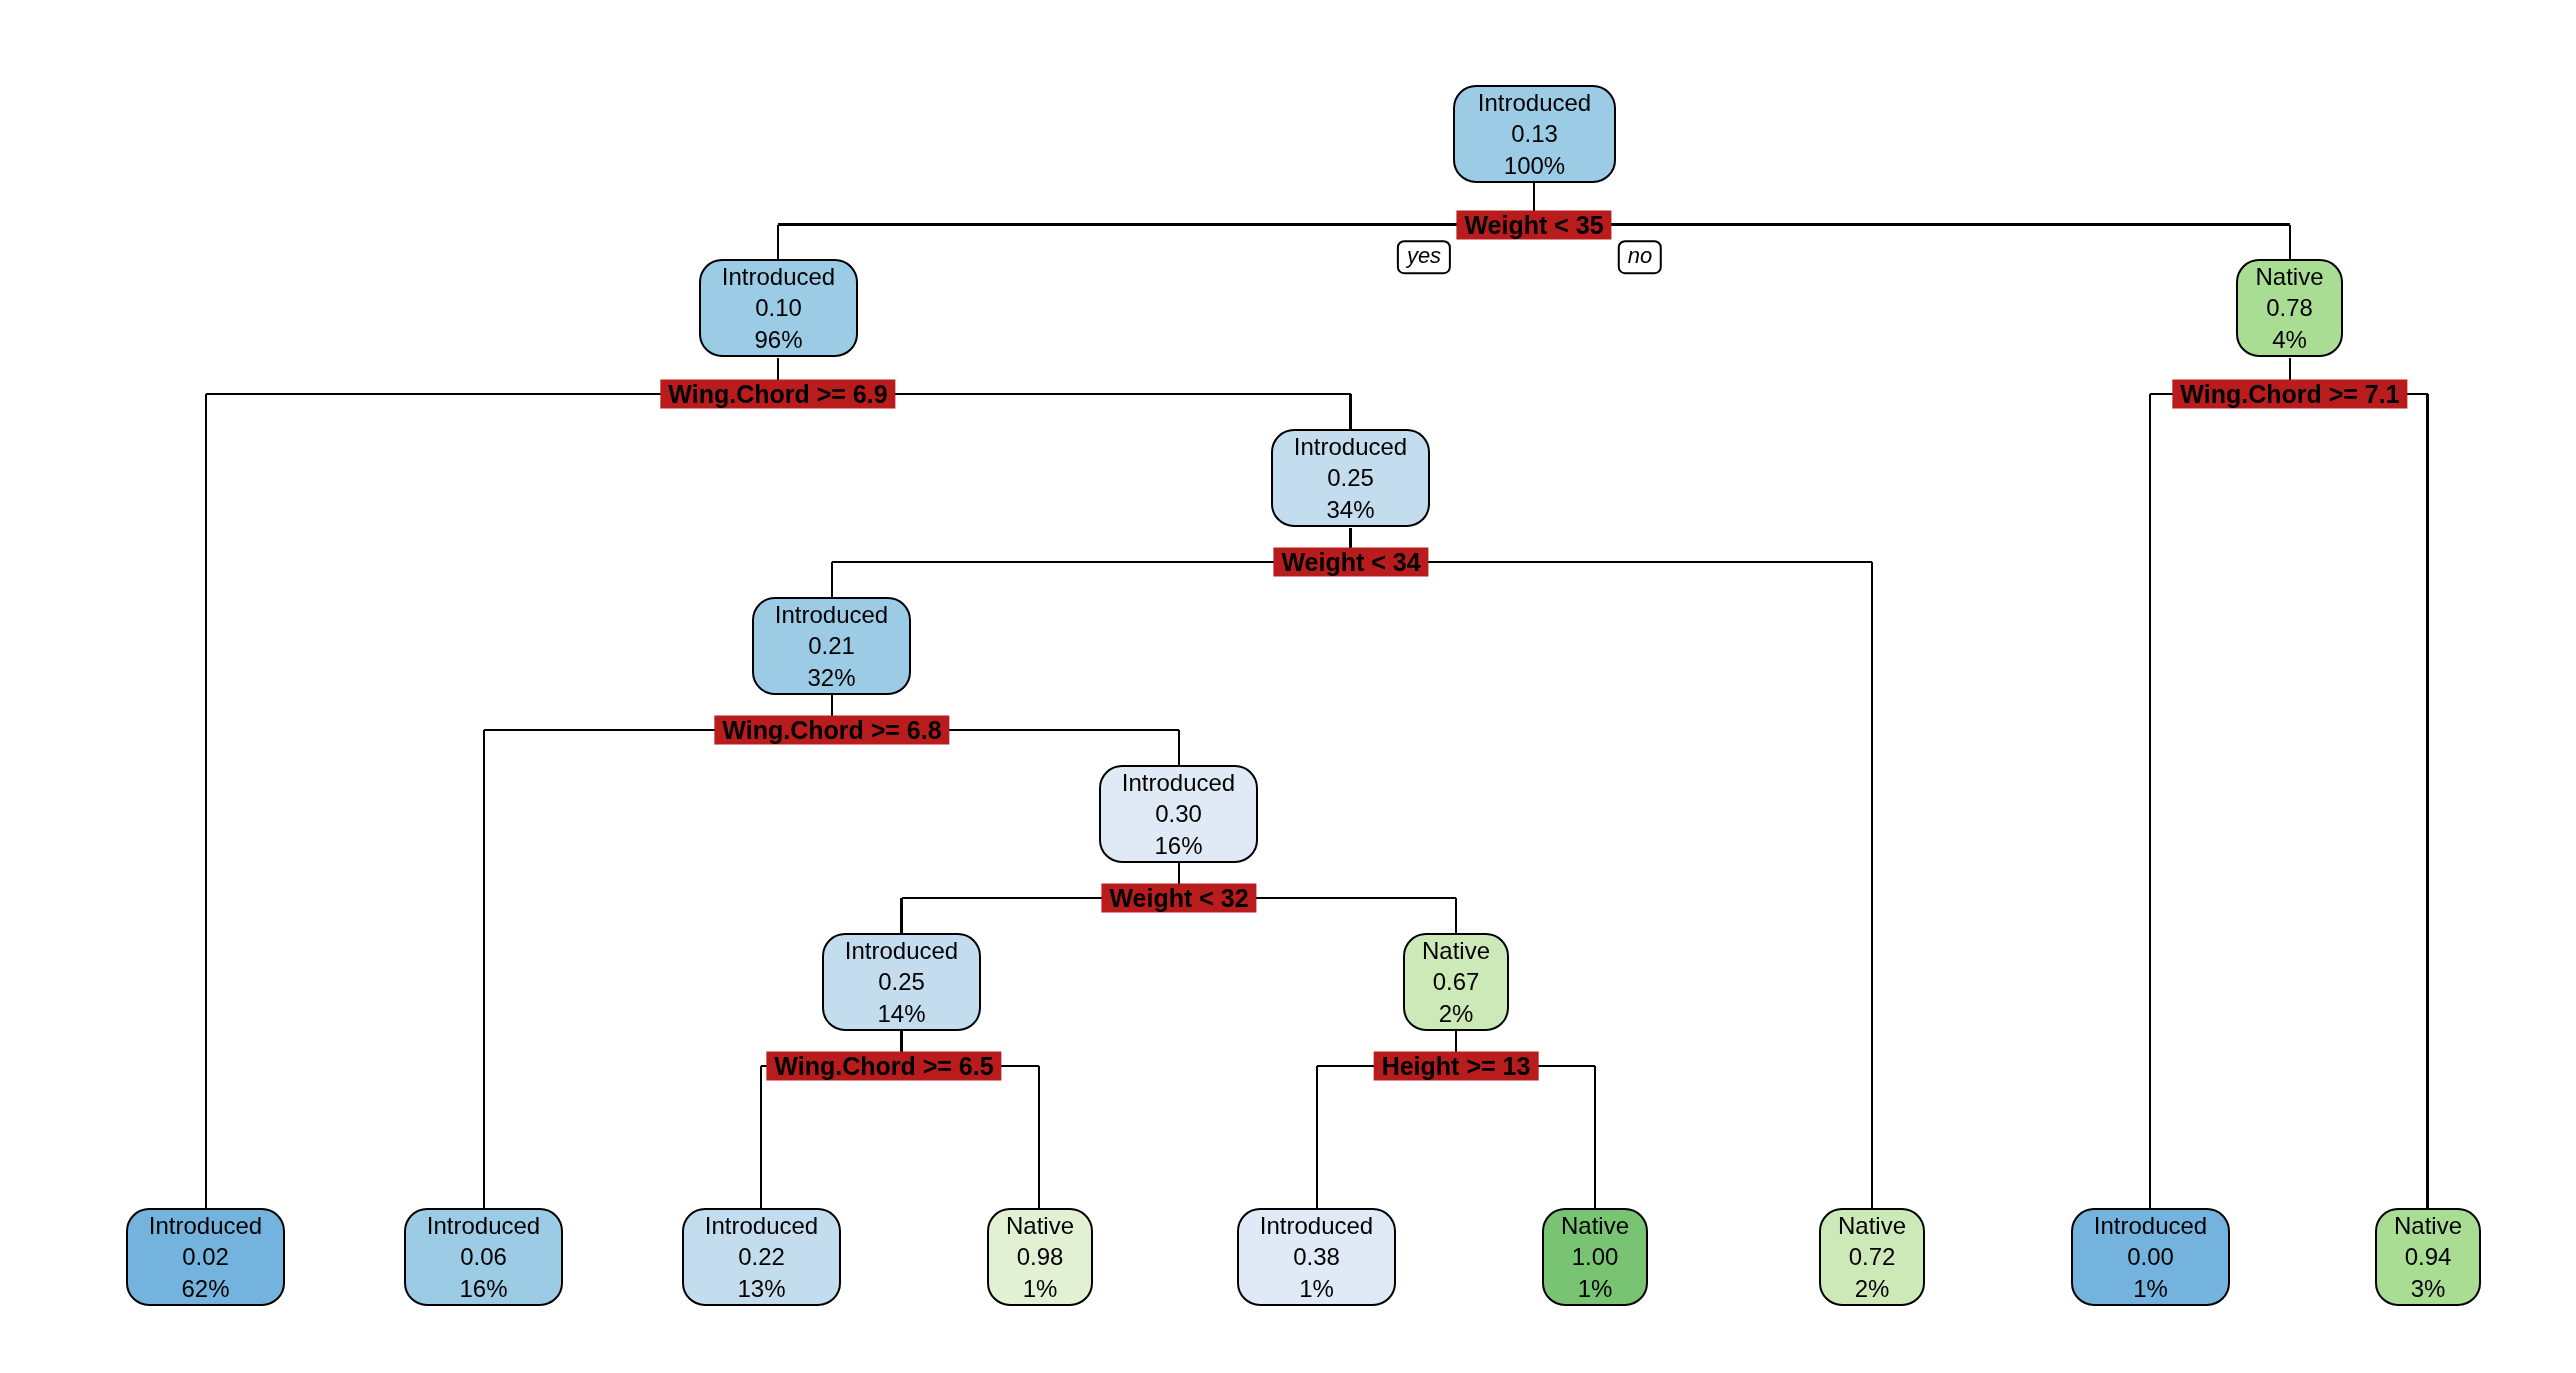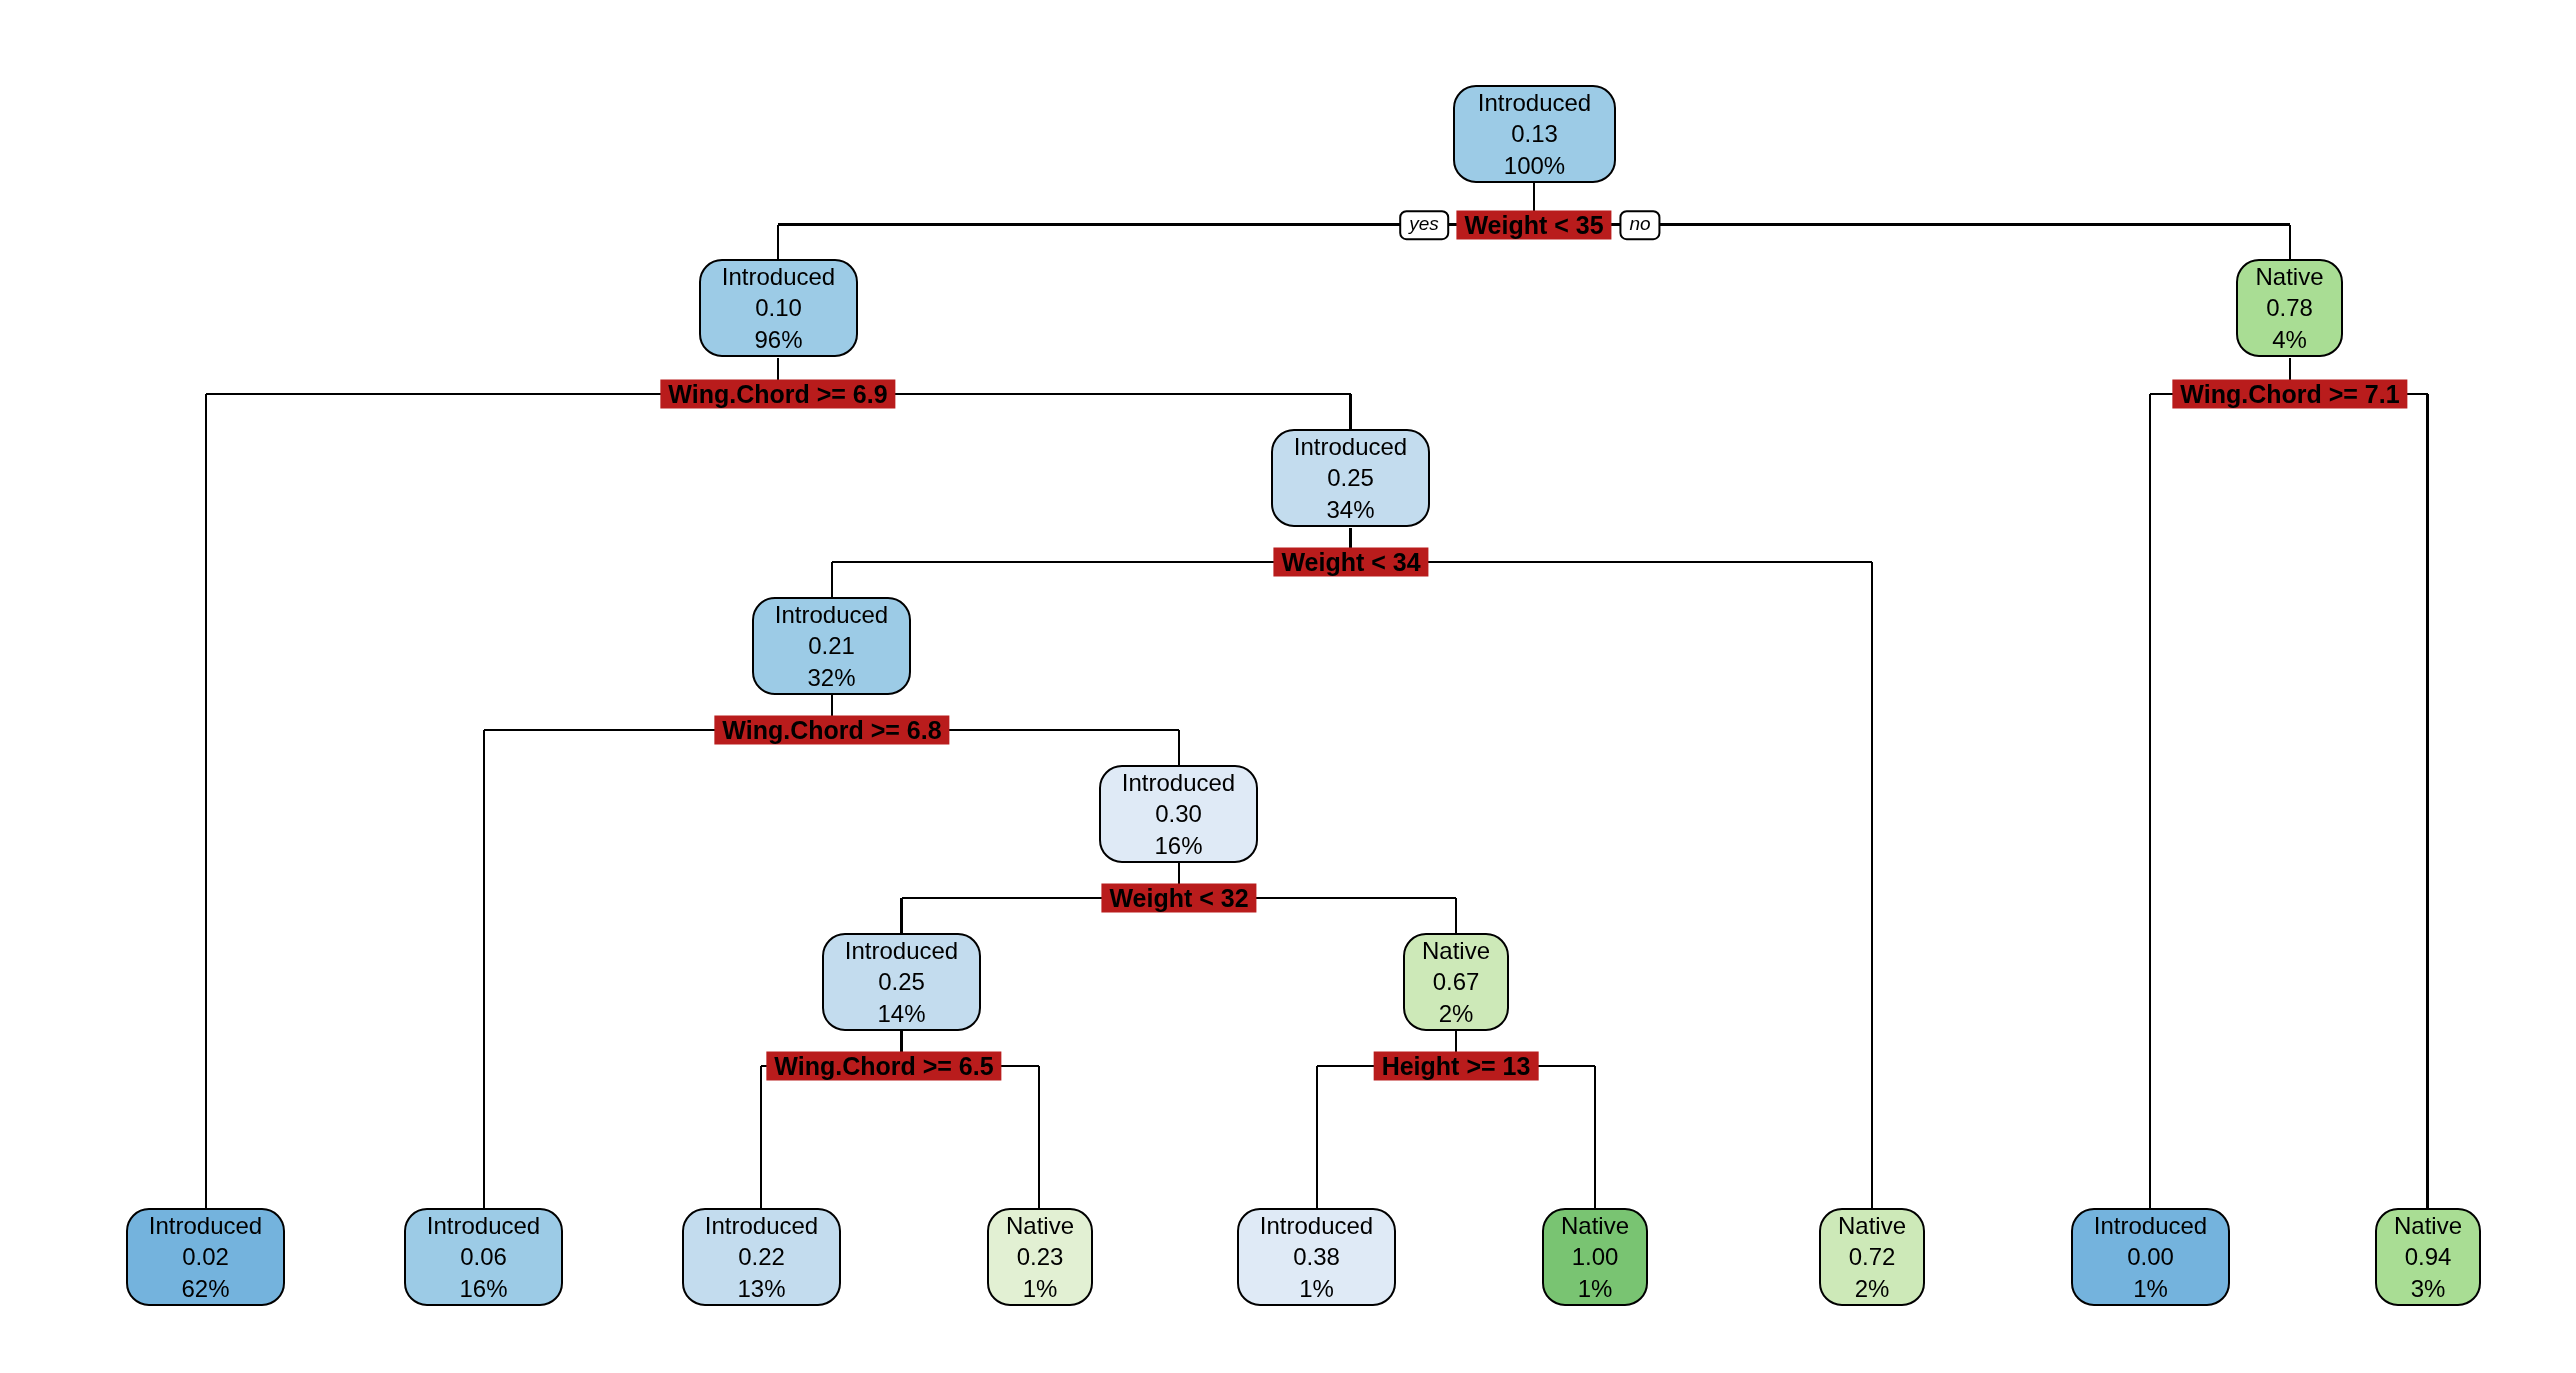--- a/index.html
+++ b/index.html
@@ -54,29 +54,30 @@
     color: #000000;
     white-space: nowrap;
     background: #b91c1c;
     padding: 0 8px;
     z-index: 6;
   }
   .yn {
     position: absolute;
     transform: translate(-50%, -50%);
     font-family: "Liberation Sans", sans-serif;
-    font-size: 19px;
+    font-size: 22px;
     font-style: italic;
     color: #000000;
     white-space: nowrap;
     background: #ffffff;
     border: 2.2px solid #000000;
     border-radius: 7.2px;
     padding: 0.9px 8px 2.7px 8px;
     z-index: 7;
+    margin-top: 32px;
   }
 </style>
 </head>
 <body>
 
 <div id="canvas">
   <svg id="edges" viewBox="0 0 2880 1536" xmlns="http://www.w3.org/2000/svg" shape-rendering="crispEdges">
       <line x1="1715" y1="205" x2="1715" y2="251" stroke="#000000" stroke-width="2.5"></line>
       <line x1="870" y1="251" x2="2560" y2="251" stroke="#000000" stroke-width="2.5"></line>
       <line x1="870" y1="251" x2="870" y2="290" stroke="#000000" stroke-width="2.5"></line>
@@ -160,21 +161,21 @@
       <span class="nl">0.06</span>
       <span class="nl">16%</span>
     </div>
     <div class="node" style="left: 682px; top: 1208px; width: 159px; height: 98px; background: rgb(195, 220, 238);">
       <span class="nl">Introduced</span>
       <span class="nl">0.22</span>
       <span class="nl">13%</span>
     </div>
     <div class="node" style="left: 987px; top: 1208px; width: 106px; height: 98px; background: rgb(226, 240, 211);">
       <span class="nl">Native</span>
-      <span class="nl">0.23</span>
+      <span class="nl">0.98</span>
       <span class="nl">1%</span>
     </div>
     <div class="node" style="left: 1237px; top: 1208px; width: 159px; height: 98px; background: rgb(223, 234, 246);">
       <span class="nl">Introduced</span>
       <span class="nl">0.38</span>
       <span class="nl">1%</span>
     </div>
     <div class="node" style="left: 1542px; top: 1208px; width: 106px; height: 98px; background: rgb(121, 196, 114);">
       <span class="nl">Native</span>
       <span class="nl">1.00</span>

